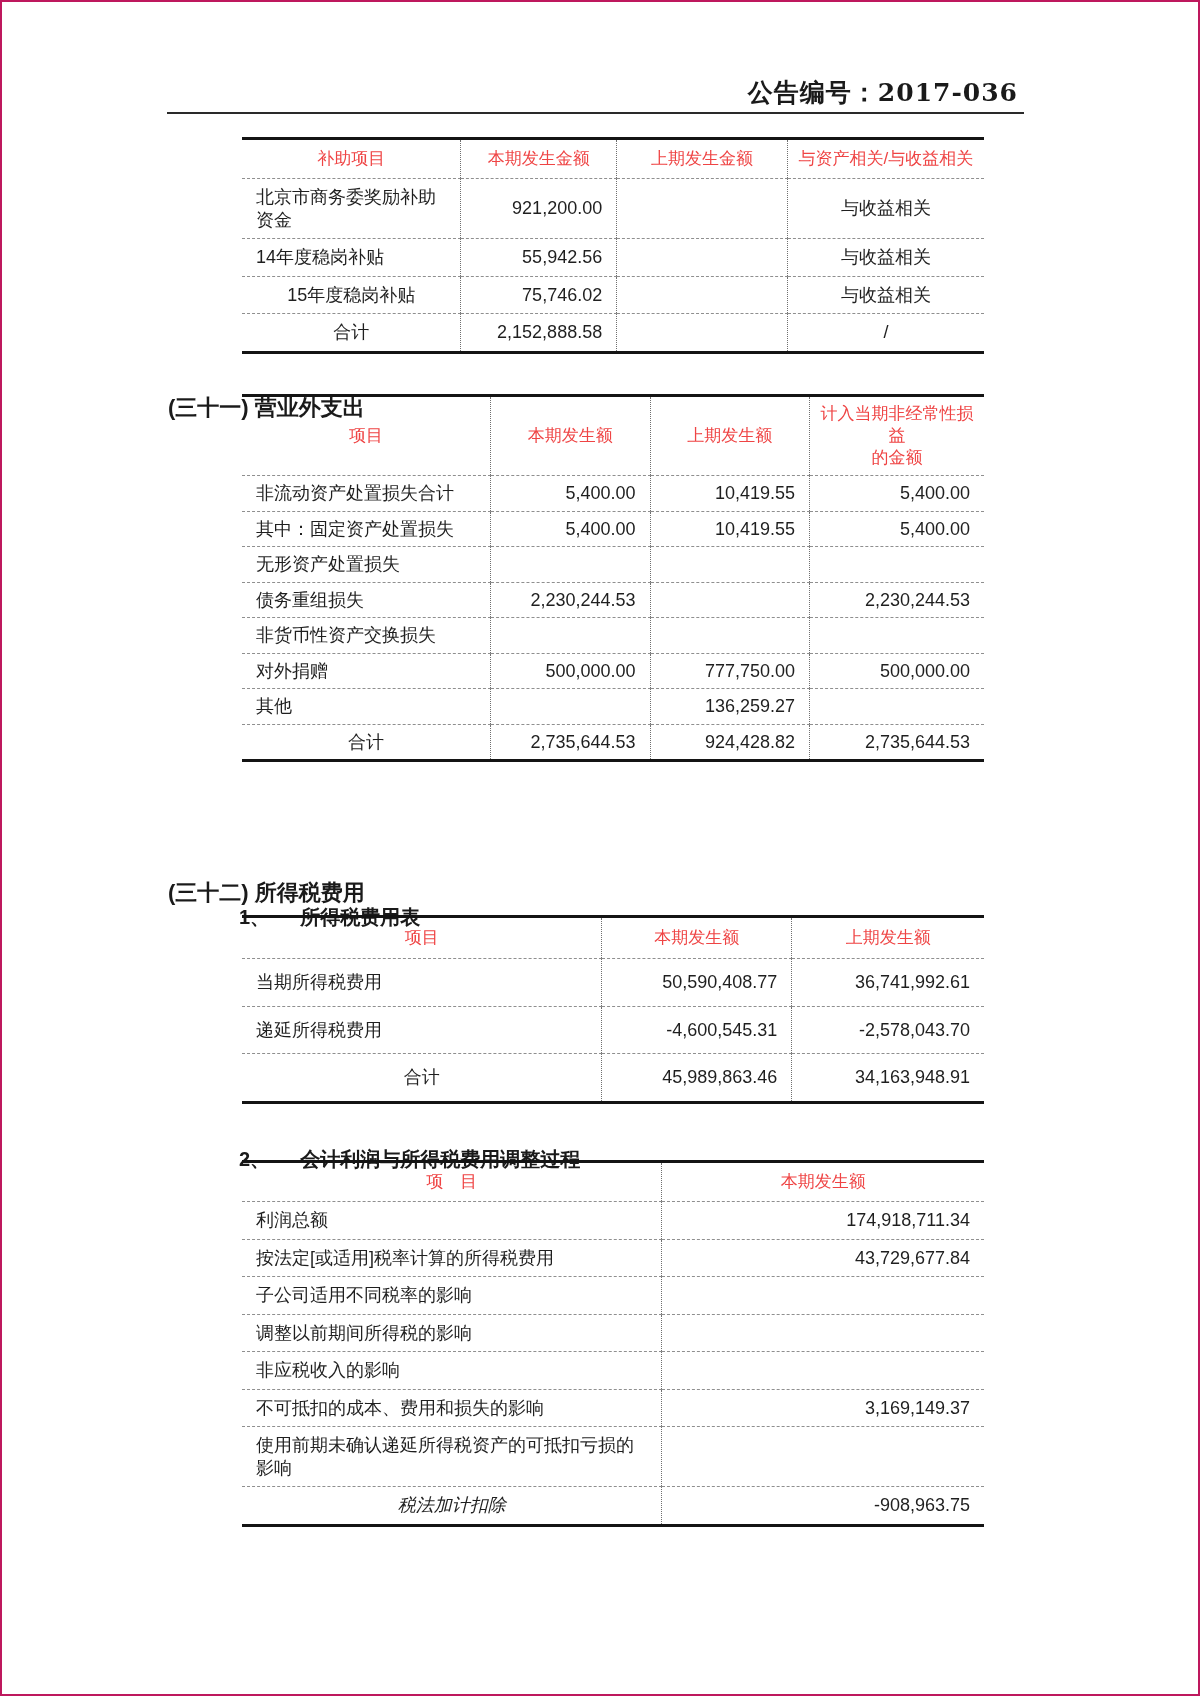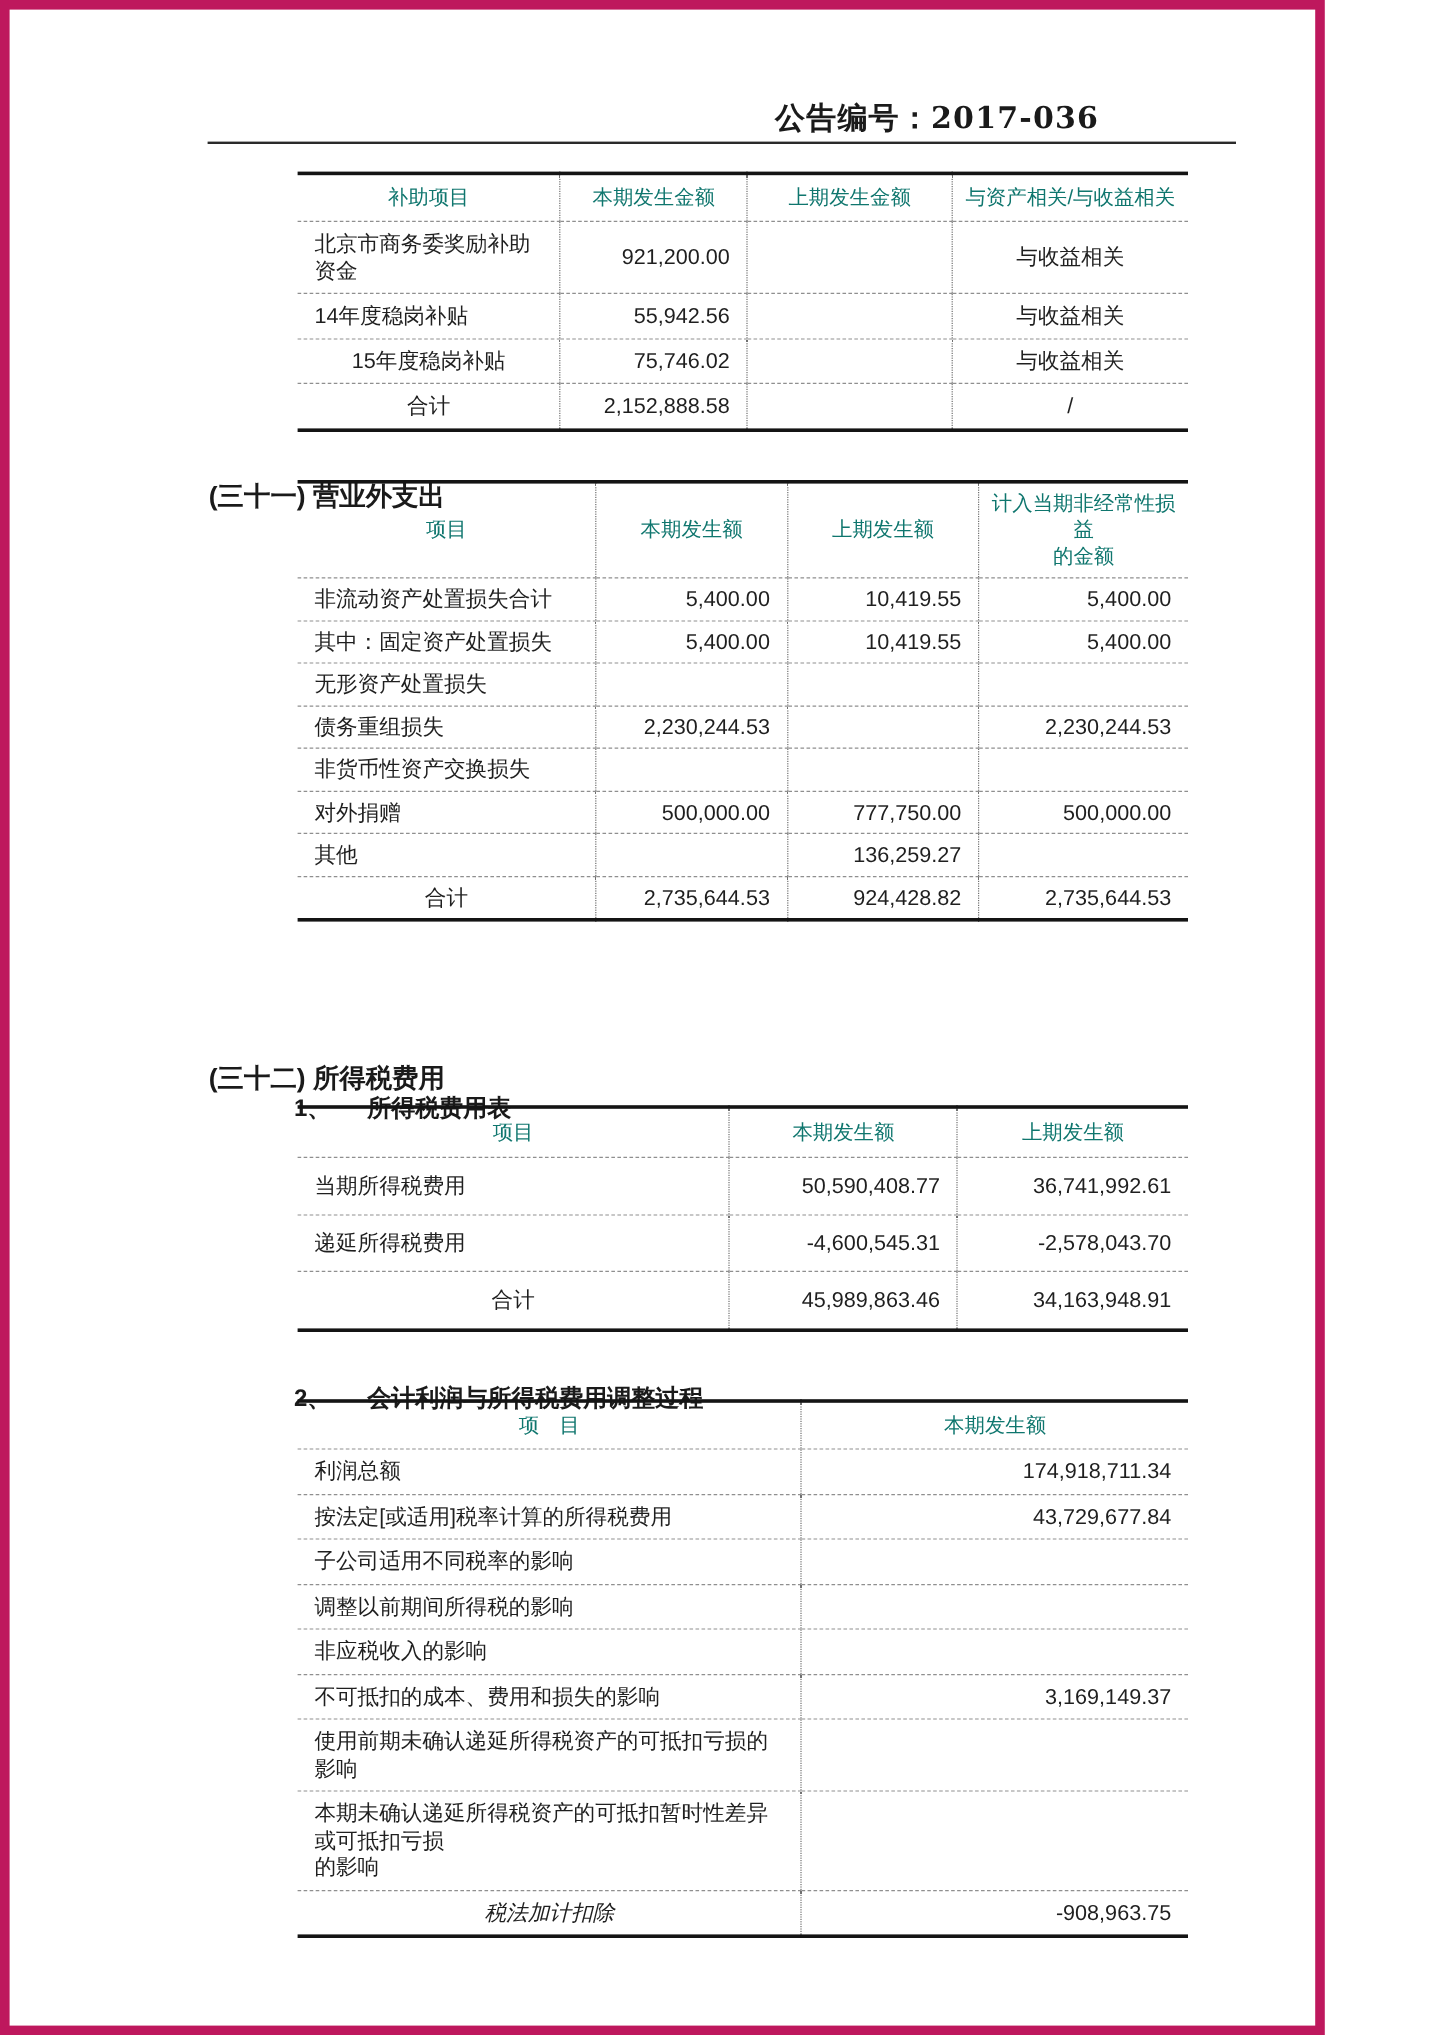--- a/index.html
+++ b/index.html
@@ -1,22 +1,22 @@
 <!DOCTYPE html>
 <html><head>
 <meta charset="utf-8">
 <style>
   html,body{margin:0;padding:0;background:#ffffff;}
   .page{
     position:relative;
-    width:1104px;
+    width:1200px;
     height:1696px;
     background:#ffffff;
     box-sizing:border-box;
-    border:8px solid #be185d;
+    border:2px solid #be185d;
     font-family:"Liberation Sans","DejaVu Sans",sans-serif;
     color:#1a1a1a;
     overflow:hidden;
   }
   .announcement{
     position:absolute;
     top:74px;
     right:180px;
     font-family:"DejaVu Serif","Liberation Serif",serif;
     font-weight:bold;
@@ -59,21 +59,21 @@
     border-bottom:3px solid #141414;
   }
   .doc-table th{
     font-weight:400;
     font-size:17px;
     text-align:center;
     vertical-align:middle;
     white-space:pre-line;
     padding:8px 4px;
     line-height:1.3;
-    color:#0f766e;
+    color:#ef4444;
     margin-top:25px;
   }
   .doc-table td{
     font-size:18px;
     line-height:1.25;
     vertical-align:middle;
     white-space:pre-line;
     padding:8px 14px;
     color:#1f1f1f;
   }
@@ -282,24 +282,19 @@
         </tr>
         <tr>
           <td style="text-align: left;">不可抵扣的成本、费用和损失的影响</td>
           <td style="text-align: right;">3,169,149.37</td>
         </tr>
         <tr>
           <td style="text-align: left;">使用前期未确认递延所得税资产的可抵扣亏损的影响</td>
           <td style="text-align: right;"></td>
         </tr>
         <tr>
-          <td style="text-align: left;">本期未确认递延所得税资产的可抵扣暂时性差异或可抵扣亏损
-的影响</td>
-          <td style="text-align: right;"></td>
-        </tr>
-        <tr>
           <td style="text-align: center; font-style: italic;">税法加计扣除</td>
           <td style="text-align: right;">-908,963.75</td>
         </tr>
       </tbody>
     </table>
 
 </div>
 
 </body></html>

